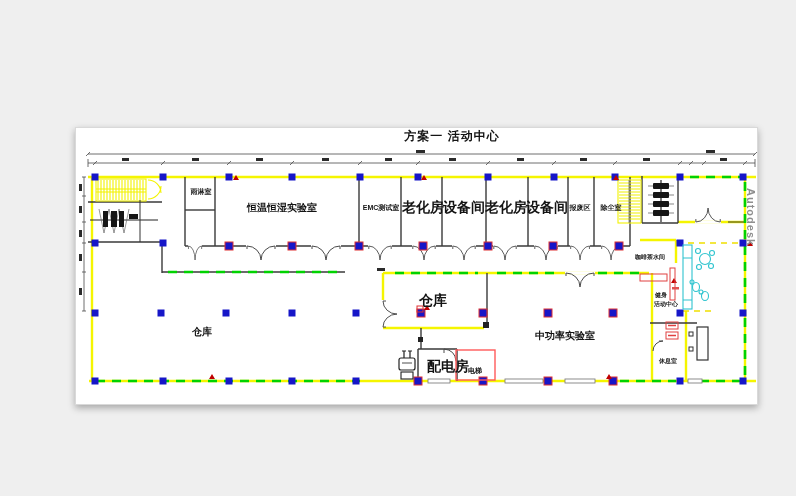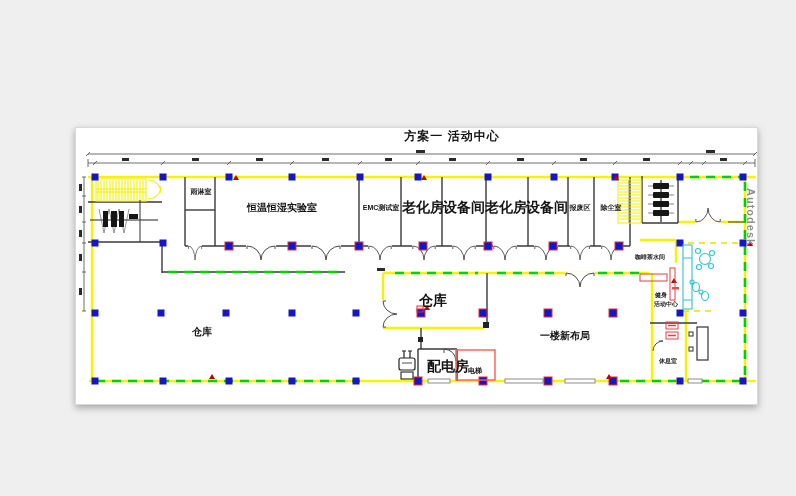--- a/index.html
+++ b/index.html
@@ -301,19 +301,19 @@
 <div class="lbl fs8" style="left:423px;top:207px">老化房</div>
 <div class="lbl fs8" style="left:464px;top:207px">设备间</div>
 <div class="lbl fs8" style="left:506px;top:207px">老化房</div>
 <div class="lbl fs8" style="left:547px;top:207px">设备间</div>
 <div class="lbl fs7" style="left:580px;top:207px">报废区</div>
 <div class="lbl fs7" style="left:611px;top:207px">除尘室</div>
 <div class="lbl fs9" style="left:202px;top:332px">仓库</div>
 <div class="lbl fs8" style="left:433px;top:300px">仓库</div>
 <div class="lbl fs8" style="left:448px;top:366px">配电房</div>
 <div class="lbl fs7" style="left:475px;top:370px">电梯</div>
-<div class="lbl fs9" style="left:565px;top:336px">一楼新布局</div>
+<div class="lbl fs9" style="left:565px;top:336px">中功率实验室</div>
 <div class="lbl fs6" style="left:650px;top:257px">咖啡茶水间</div>
 <div class="lbl fs6" style="left:661px;top:295px">健身</div>
 <div class="lbl fs6" style="left:666px;top:304px">活动中心</div>
 <div class="lbl fs6" style="left:668px;top:361px">休息室</div>
 
 <div id="watermark">Autodesk</div>
 
 </body></html>

